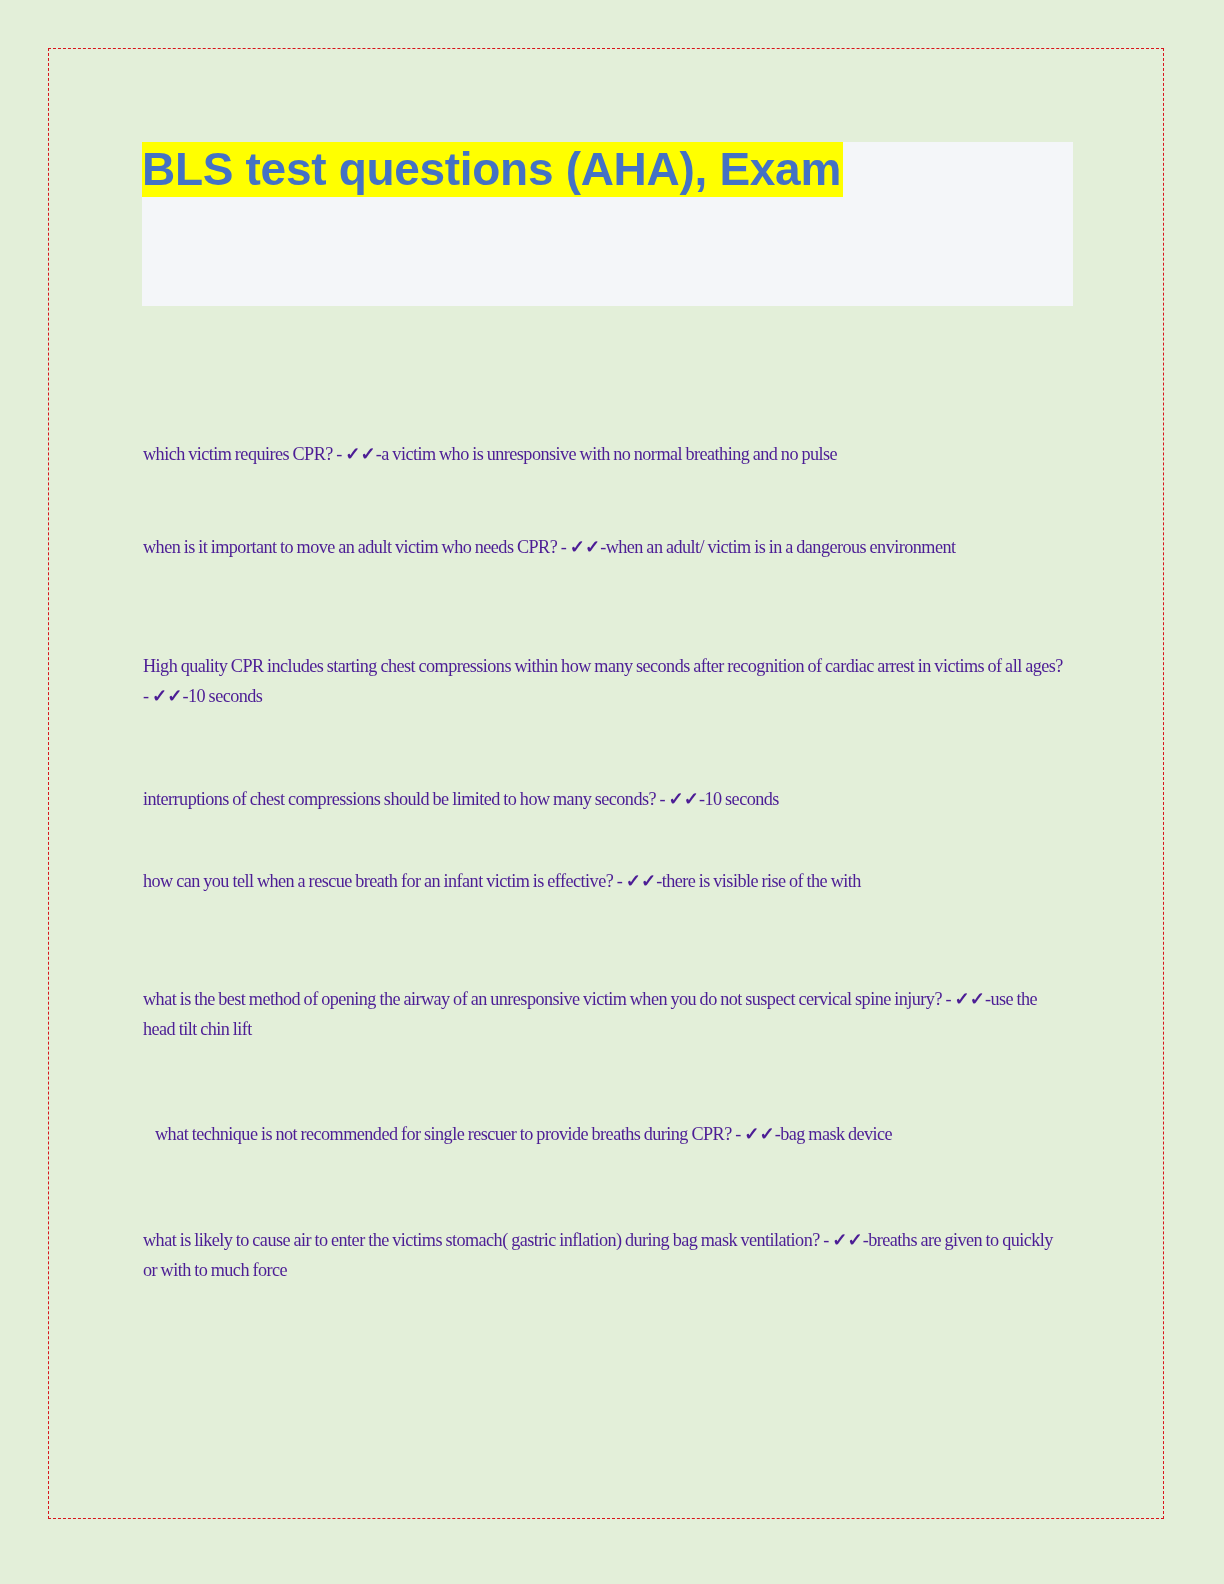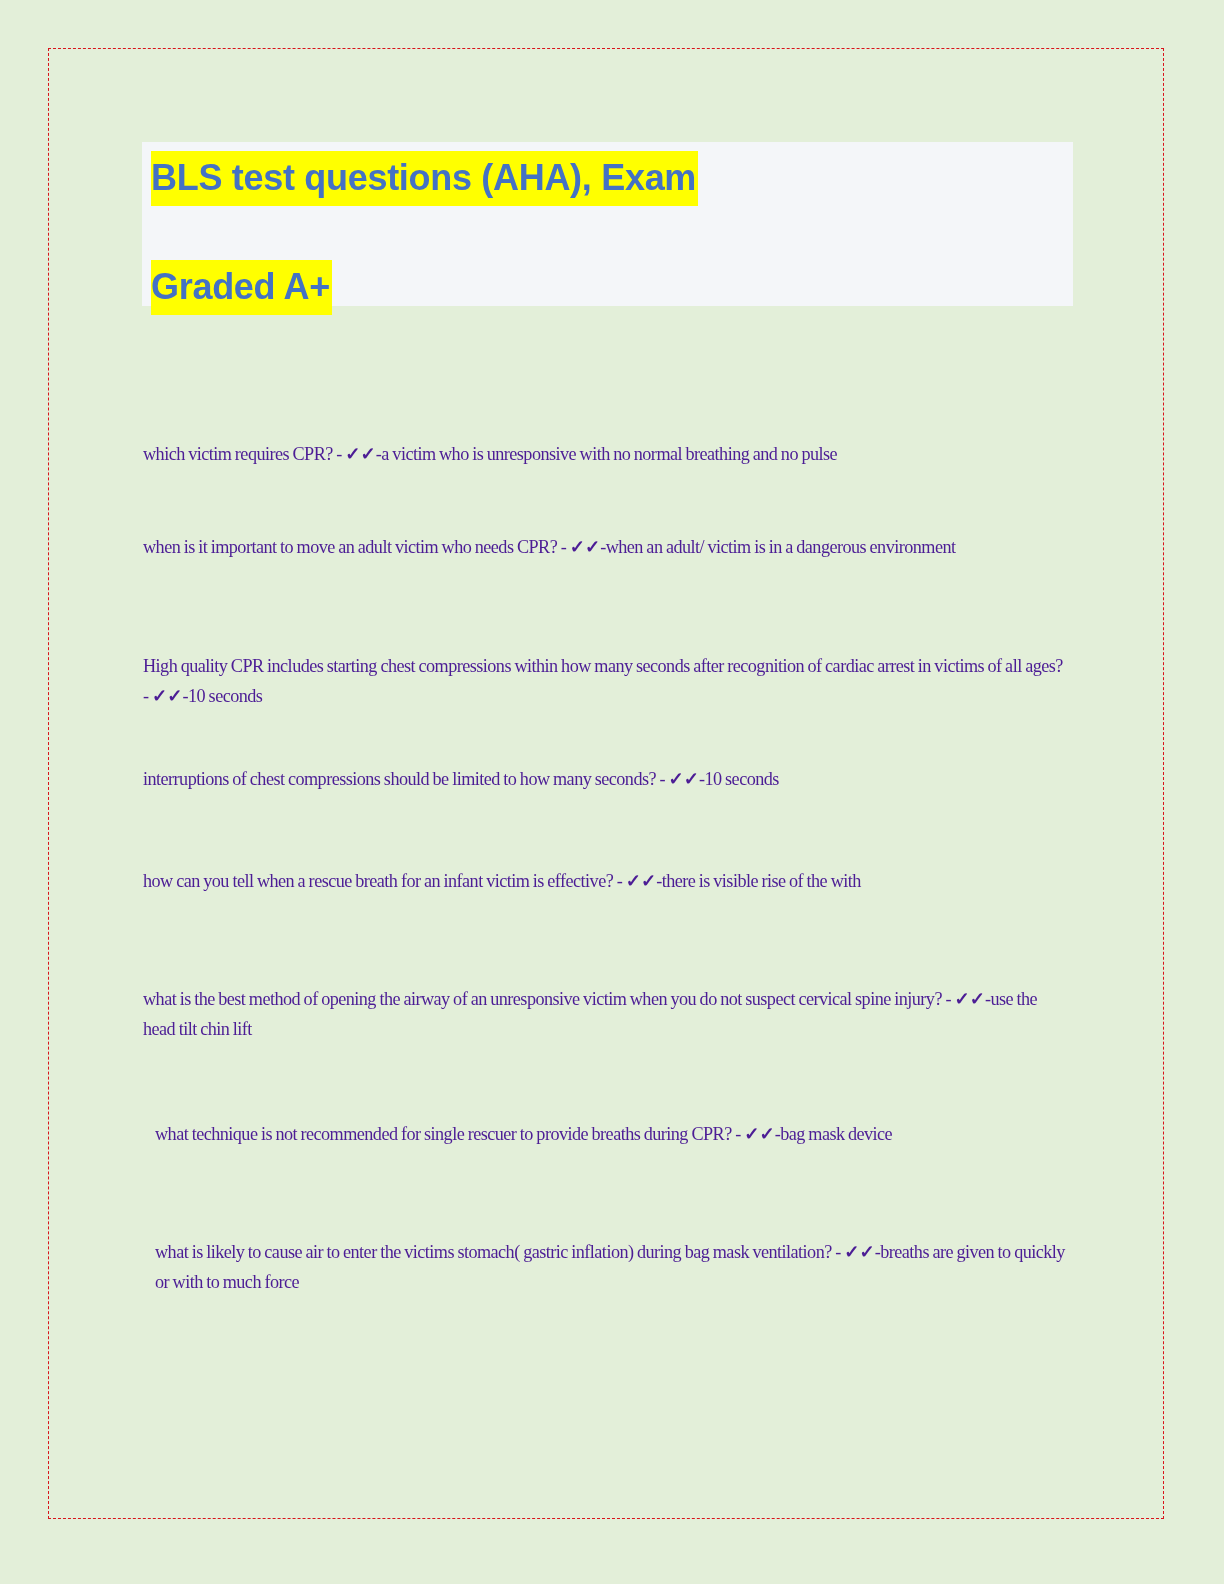--- a/index.html
+++ b/index.html
@@ -25,24 +25,24 @@
     }
     .title-box {
       position: absolute;
       left: 142px;
       top: 142px;
       width: 931px;
       height: 164px;
       background: #f4f6f9;
     }
     .title {
-      margin: 9px;
+      margin: 0;
       font-family: "Liberation Sans", sans-serif;
       font-weight: bold;
-      font-size: 36px;
+      font-size: 46px;
       line-height: 54.5px;
       color: #4472c4;
       letter-spacing: -0.3px;
       border-radius: 13px;
     }
     .title .hl {
       background: #ffff00;
       display: inline-block;
       white-space: nowrap;
       padding-right: 2px;
@@ -71,51 +71,50 @@
   </style>
 </head>
 <body>
 
 <div class="page-border"></div>
 
 <div class="title-box">
   <h1 class="title">
     <span class="hl">BLS test questions (AHA), Exam</span><br>
     <br>
-    <span class="hl">Graded A+</span>
   </h1>
 </div>
 
 <div class="qa-list">
 
   <p class="qa" style="top:0px; margin:0;">
     <span>which victim requires CPR?</span><span> - </span><span class="check">✓✓</span><span>-</span><span>a victim who is unresponsive with no normal breathing and no pulse</span>
   </p>
 
   <p class="qa" style="top:93px; margin:0;">
     <span>when is it important to move an adult victim who needs CPR?</span><span> - </span><span class="check">✓✓</span><span>-</span><span>when an adult/ victim is in a dangerous environment</span>
   </p>
 
   <p class="qa" style="top:212px; margin:0;">
     <span>High quality CPR includes starting chest compressions within how many seconds after recognition of cardiac arrest in victims of all ages?</span><span> - </span><span class="check">✓✓</span><span>-</span><span>10 seconds</span>
   </p>
 
-  <p class="qa" style="top:325px; margin:0;">
+  <p class="qa" style="top:345px; margin:0;">
     <span>interruptions of chest compressions should be limited to how many seconds?</span><span> - </span><span class="check">✓✓</span><span>-</span><span>10 seconds</span>
   </p>
 
   <p class="qa" style="top:427px; margin:0;">
     <span>how can you tell when a rescue breath for an infant victim is effective?</span><span> - </span><span class="check">✓✓</span><span>-</span><span>there is visible rise of the with</span>
   </p>
 
   <p class="qa" style="top:545px; margin:0;">
     <span>what is the best method of opening the airway of an unresponsive victim when you do not suspect cervical spine injury?</span><span> - </span><span class="check">✓✓</span><span>-</span><span>use the head tilt chin lift</span>
   </p>
 
   <p class="qa" style="top:668px; margin:12px;">
     <span>what technique is not recommended for single rescuer to provide breaths during CPR?</span><span> - </span><span class="check">✓✓</span><span>-</span><span>bag mask device</span>
   </p>
 
-  <p class="qa" style="top:786px; margin:12px;">
+  <p class="qa" style="top:786px; margin:0;">
     <span>what is likely to cause air to enter the victims stomach( gastric inflation) during bag mask ventilation?</span><span> - </span><span class="check">✓✓</span><span>-</span><span>breaths are given to quickly or with to much force</span>
   </p>
 
 </div>
 
 </body></html>

